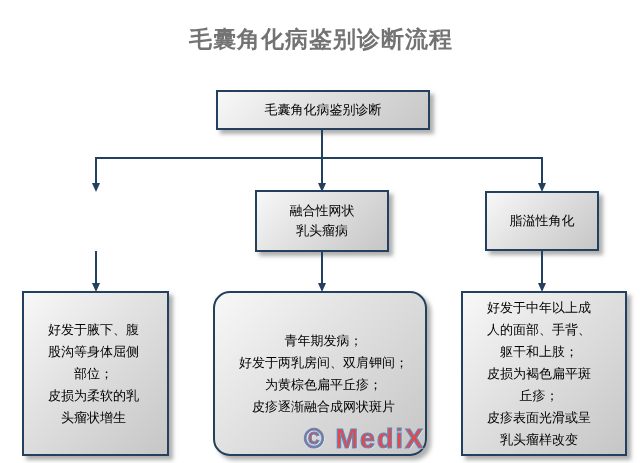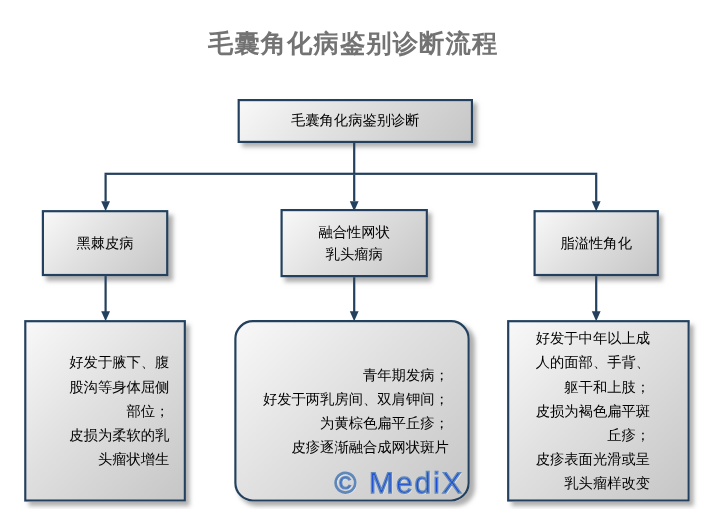--- a/index.html
+++ b/index.html
@@ -41,28 +41,28 @@
   .node .label {
     font-size: 13px;
     line-height: 20px;
     text-align: center;
     white-space: pre-line;
   }
   .root  { left: 216px; top: 90px;  width: 214px; height: 40px; }
   .b0    { left: 38px;  top: 191px; width: 115px; height: 60px; }
   .b1    { left: 255px; top: 190px; width: 134px; height: 62px; }
   .b2    { left: 485px; top: 191px; width: 114px; height: 60px; }
-  .d0    { left: 22px;  top: 291px; width: 147px; height: 165px; padding-left: 15px; }
+  .d0    { left: 22px;  top: 291px; width: 147px; height: 165px; }
   .d1    { left: 213px; top: 291px; width: 214px; height: 165px; border-radius: 17px; }
   .d2    { left: 461px; top: 291px; width: 166px; height: 165px; }
   .detail { justify-content: flex-start; }
   .detail .detail-text {
     font-size: 13px;
     line-height: 22px;
-    text-align: right;
+    text-align: center;
     white-space: pre-line;
     padding-left: 24px;
     padding-right: 6px;
   }
   .line {
     position: absolute;
     background: #23405e;
   }
   .arrowhead {
     position: absolute;
@@ -70,23 +70,23 @@
     height: 0;
     border-left: 4px solid transparent;
     border-right: 4px solid transparent;
     border-top: 9px solid #23405e;
   }
   .watermark {
     position: absolute;
     left: 304px;
     top: 424px;
     font-size: 27px;
-    font-weight: 400;
+    font-weight: 700;
     letter-spacing: 2px;
-    color: #1d4ed8;
+    color: #ef4444;
     -webkit-text-stroke: 1.2px #6088ba;
     text-shadow: 1px 1px 0 rgba(255,255,255,0.6);
     white-space: nowrap;
   }
 </style>
 </head>
 <body>
 
 <div class="canvas">
 
@@ -99,23 +99,20 @@
   <div class="line" style="left:321px; top:130px; width:2px; height:28px;"></div>
   <div class="line" style="left:95px; top:157px; width:448px; height:2px;"></div>
 
   <div class="line" style="left:95px;  top:159px; width:2px; height:24px;"></div>
   <div class="line" style="left:321px; top:159px; width:2px; height:24px;"></div>
   <div class="line" style="left:541px; top:159px; width:2px; height:24px;"></div>
   <div class="arrowhead" style="left:92px;  top:183px;"></div>
   <div class="arrowhead" style="left:318px; top:183px;"></div>
   <div class="arrowhead" style="left:538px; top:183px;"></div>
 
-  <div class="node b0">
-    <span class="label">黑棘皮病</span>
-  </div>
   <div class="node b1">
     <span class="label">融合性网状
 乳头瘤病</span>
   </div>
   <div class="node b2">
     <span class="label">脂溢性角化</span>
   </div>
 
   <div class="line" style="left:95px;  top:251px; width:2px; height:33px;"></div>
   <div class="line" style="left:321px; top:252px; width:2px; height:32px;"></div>

